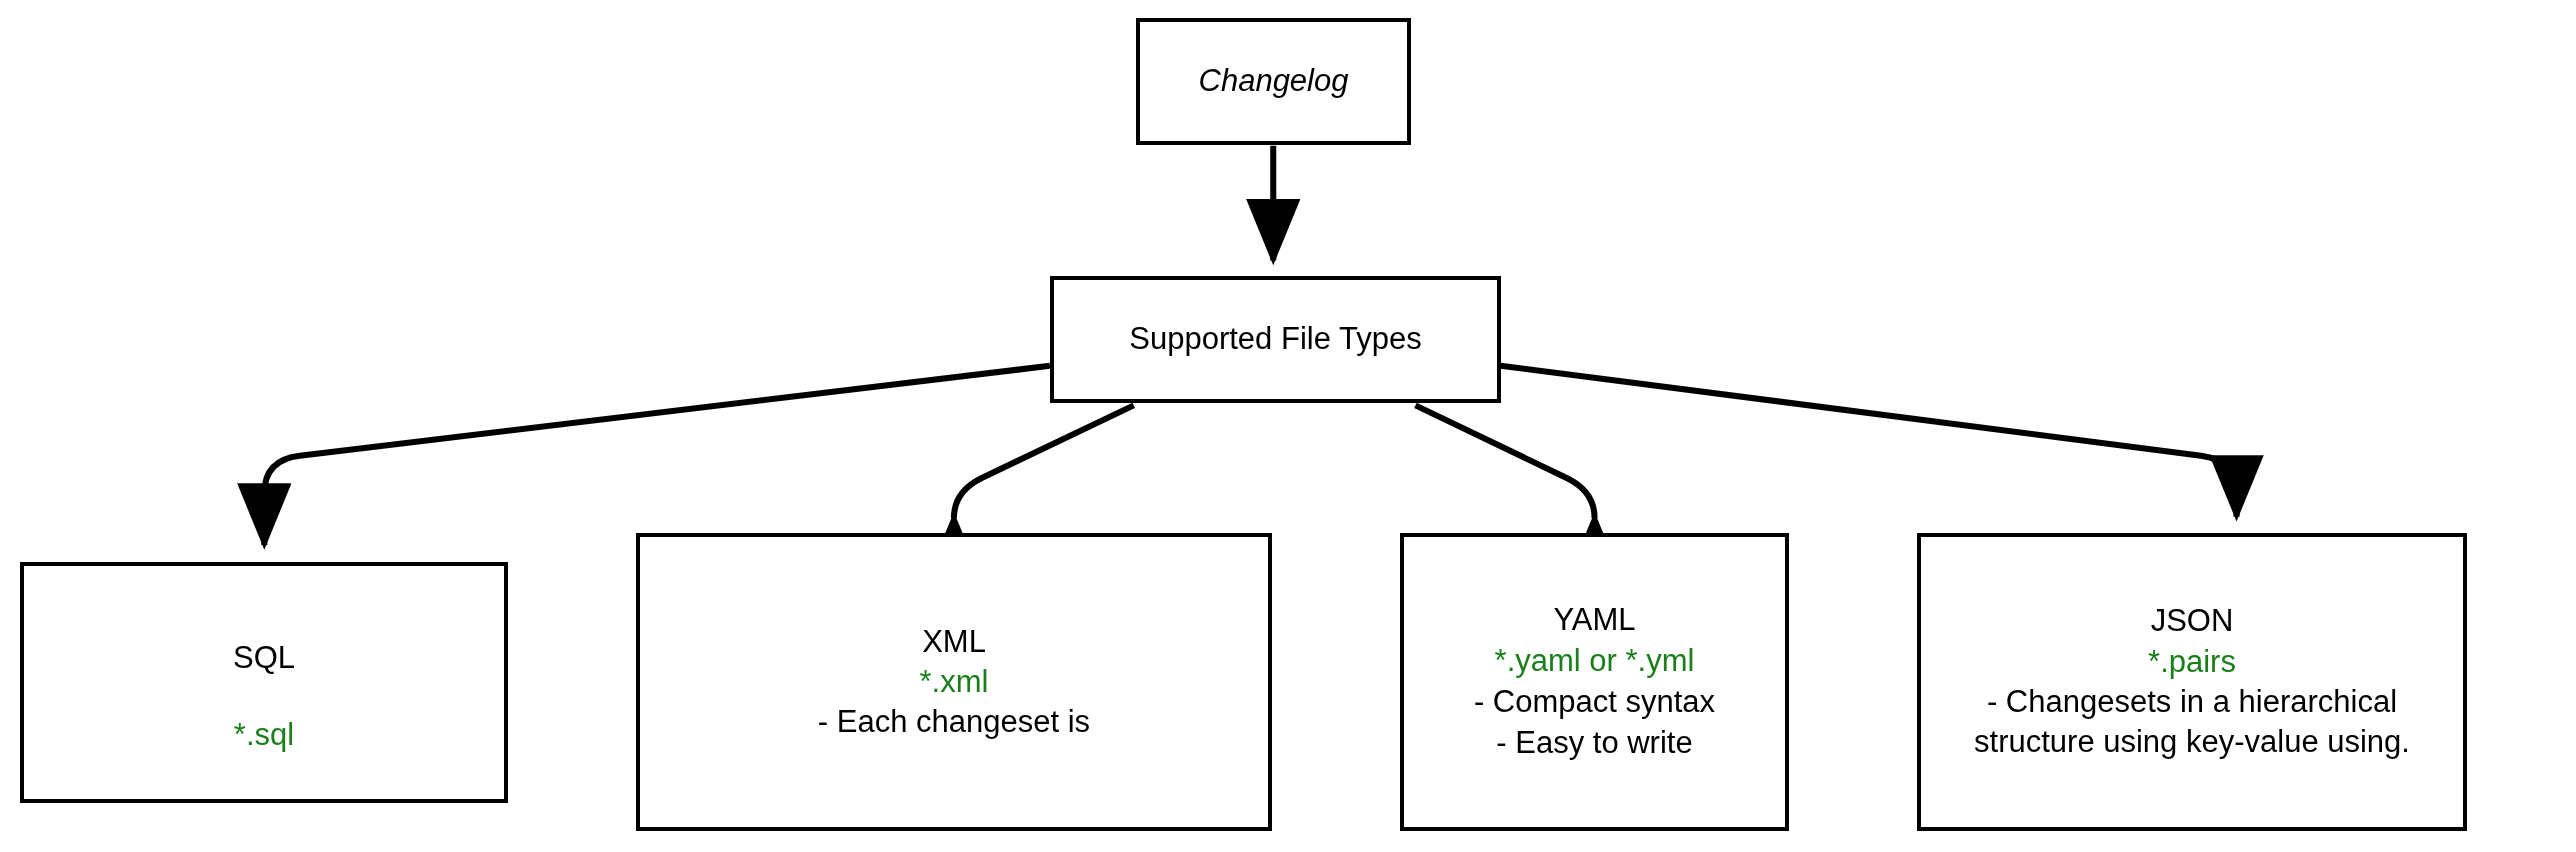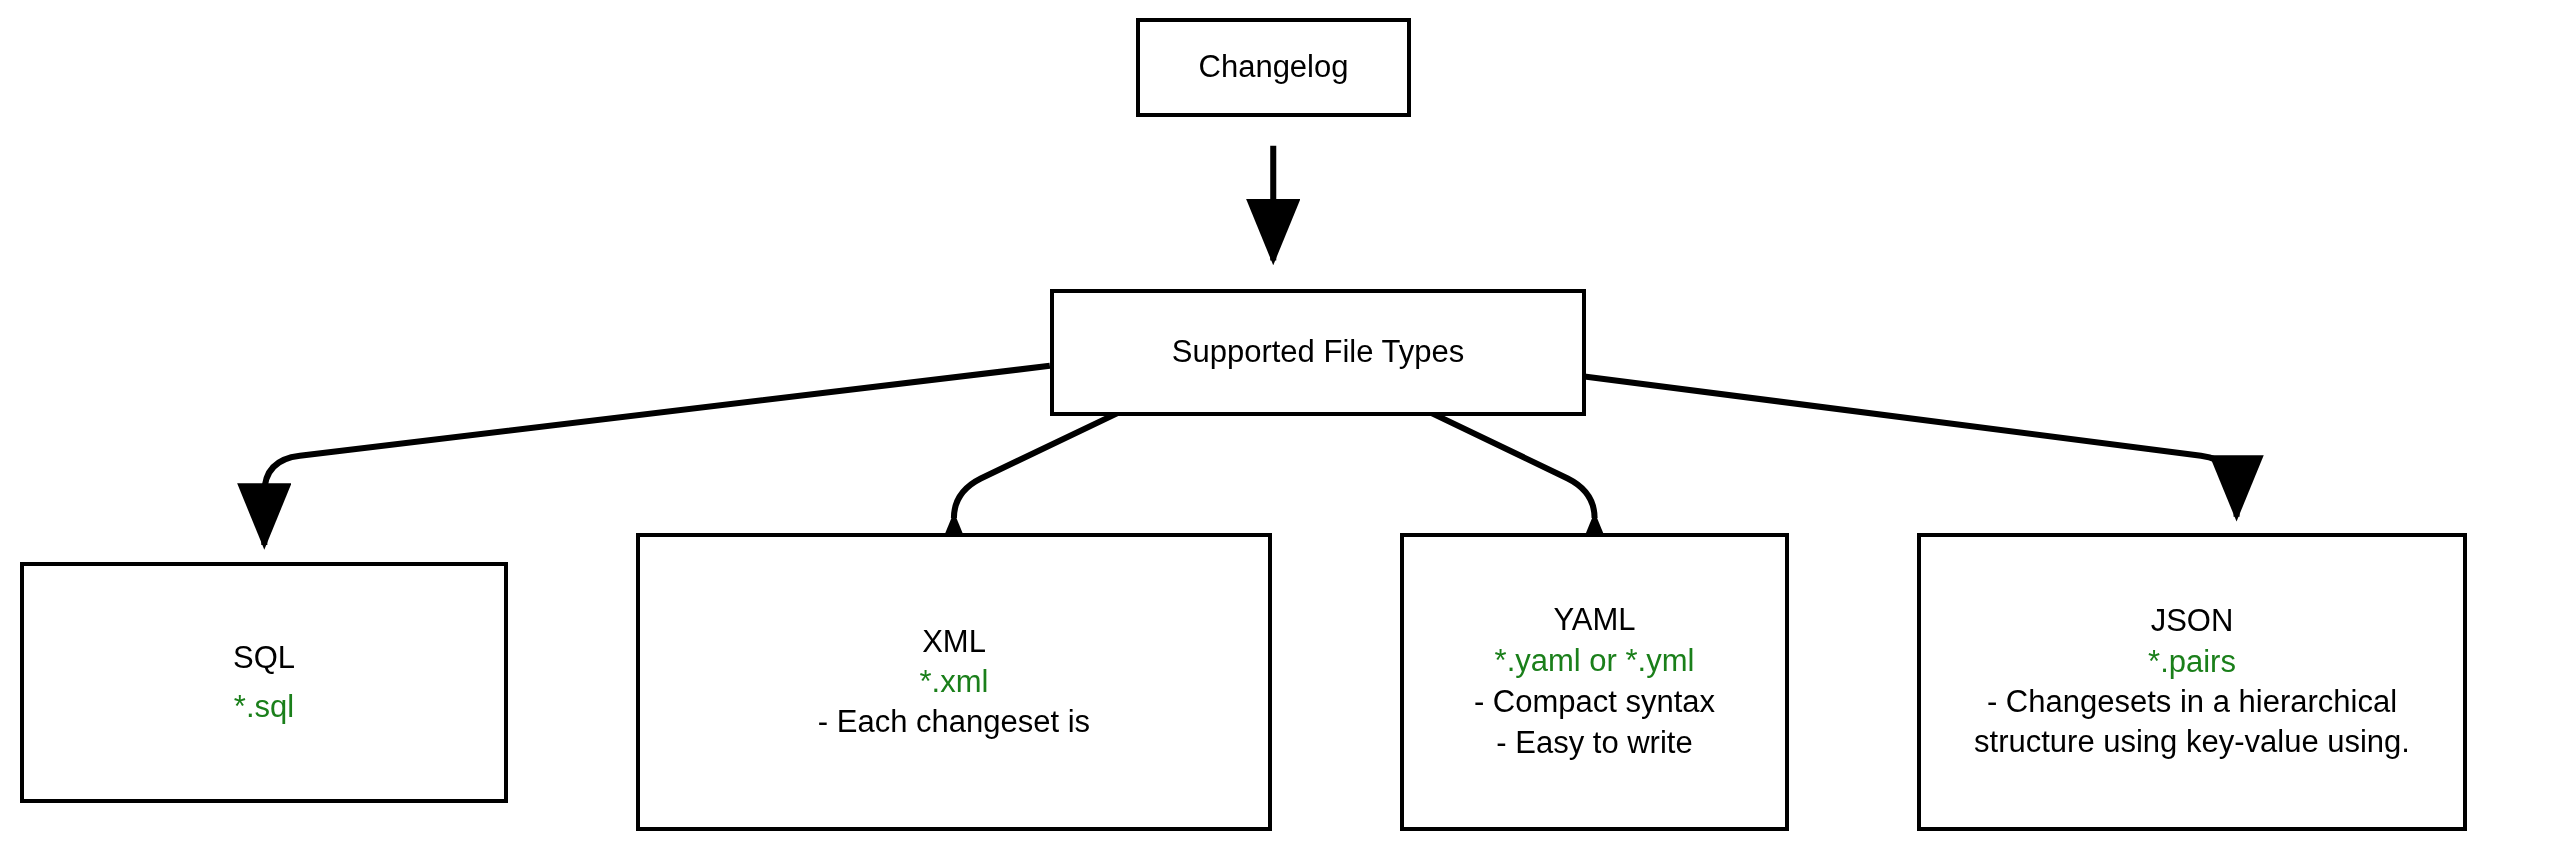--- a/index.html
+++ b/index.html
@@ -55,28 +55,28 @@
   }
   .desc-line {
     font-size: 31px;
   }
   
   .node.simple {
     font-size: 31px;
   }
 
   
-  #node-changelog   { left: 1136px; top: 18px;  width: 275px; height: 99px; }
-  #node-supported   { left: 1050px; top: 289px; width: 536px; height: 127px; }
+  #node-changelog   { left: 1136px; top: 18px;  width: 275px; height: 127px; font-style: italic; }
+  #node-supported   { left: 1050px; top: 276px; width: 451px; height: 127px; }
   #node-sql         { left: 20px;   top: 562px; width: 488px; height: 241px; }
   #node-xml         { left: 636px;  top: 533px; width: 636px; height: 298px; text-align: center; }
   #node-yaml        { left: 1400px; top: 533px; width: 389px; height: 298px; }
   #node-json        { left: 1917px; top: 533px; width: 550px; height: 298px; }
 
-  #node-sql .node-line   { line-height: 1.55; }
+  #node-sql .node-line   { line-height: 1.55; margin-top: 28px; }
   #node-yaml .node-line  { line-height: 1.32; }
 </style>
 </head>
 <body>
 
 <div id="canvas">
 
   <svg id="edges" viewBox="0 0 3840 1271" width="2576" height="853">
     <defs>
       <marker id="arrowhead" markerWidth="11" markerHeight="9" refX="10.2" refY="4.5" orient="auto" markerUnits="strokeWidth">

